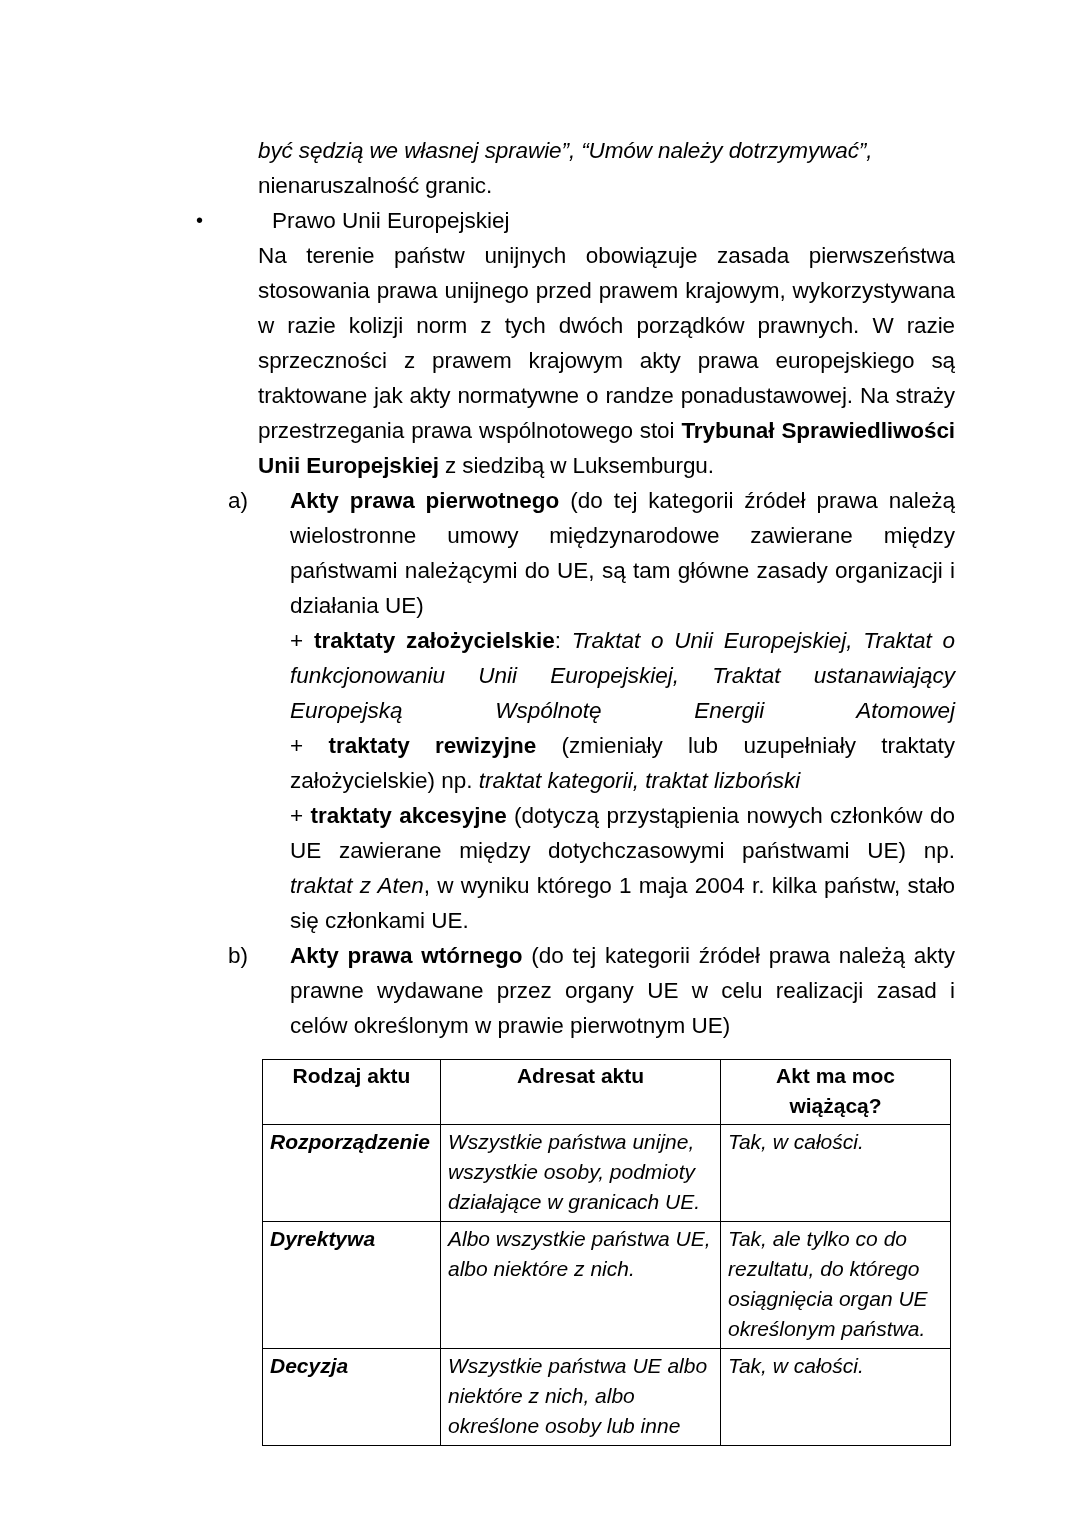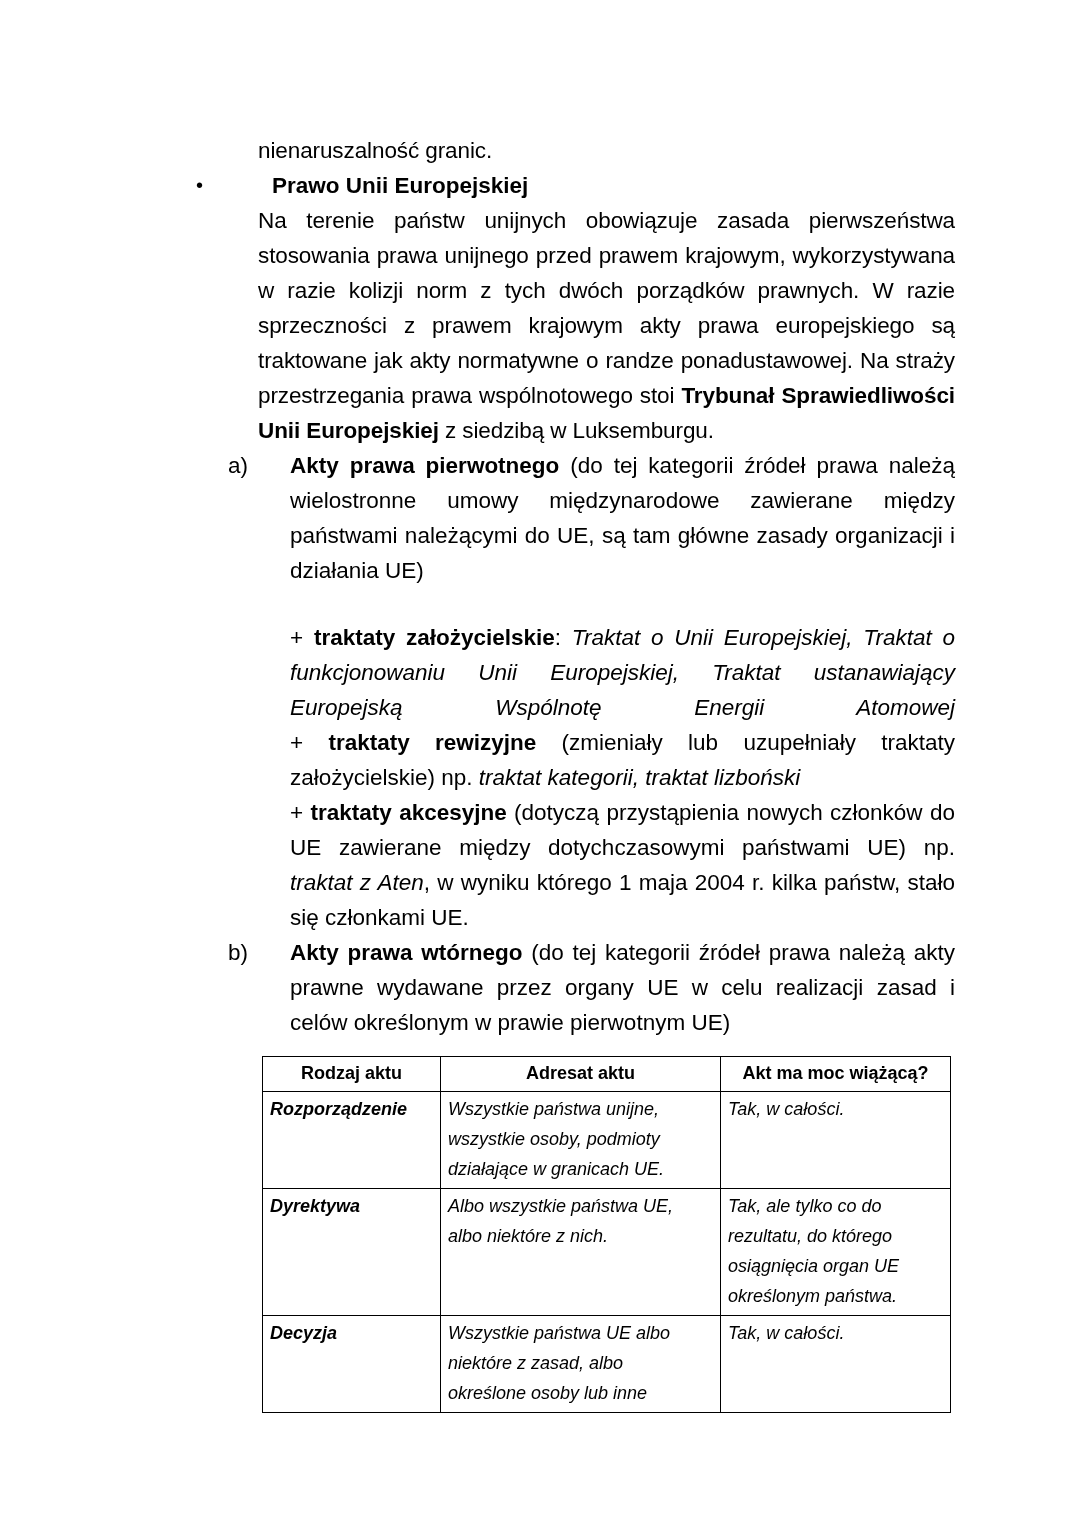--- a/index.html
+++ b/index.html
@@ -52,21 +52,21 @@
     line-height: 35px;
   }
   .bullet-dot {
     position: absolute;
     left: -62px;
     top: 0;
     font-size: 20px;
     line-height: 35px;
   }
   .bullet-label {
-    font-weight: bold;
+    font-weight: normal;
     margin-left: 14px;
   }
 
   
   .alpha-item {
     position: relative;
     padding-left: 32px;
     margin: 0;
     font-size: 22.5px;
     line-height: 35px;
@@ -87,32 +87,32 @@
   
   .plus-para {
     margin: 0;
     padding-left: 32px;
     font-size: 22.5px;
     line-height: 35px;
     text-align: justify;
     text-justify: inter-word;
     text-align-last: left;
   }
-  .plus-para.just-full { text-align-last: justify; margin-top: 32px; }
+  .plus-para.just-full { text-align-last: justify; }
 
   
   .tbl-wrap {
     margin-top: 16px;
     padding-left: 4px;
   }
   table.acts {
     border-collapse: collapse;
     table-layout: fixed;
     width: 688px;
-    font-size: 18px;
+    font-size: 21px;
     line-height: 30px;
   }
   table.acts td, table.acts th {
     border: 1.6px solid #000000;
     vertical-align: top;
     padding: 2px 7px 4px 7px;
   }
   table.acts th {
     text-align: center;
     font-weight: bold;
@@ -128,20 +128,21 @@
   .col-bind  { width: 230px; }
 
   .cell-line { display: block; white-space: nowrap; font-style: italic; }
 </style>
 </head>
 <body>
 
 <div class="page">
   <div class="content">
 
+    <p class="para last-line-left"><span class="ital">być sędzią we własnej sprawie”, “Umów należy dotrzymywać”,</span></p>
     <p class="para last-line-left">nienaruszalność granic.</p>
 
     <p class="bullet-row">
       <span class="bullet-dot">•</span>
       <span class="bullet-label">Prawo Unii Europejskiej</span>
     </p>
 
     <p class="para last-line-left"><span>Na terenie państw unijnych obowiązuje zasada pierwszeństwa stosowania prawa unijnego przed prawem krajowym, wykorzystywana w razie kolizji norm z tych dwóch porządków prawnych. W razie sprzeczności z prawem krajowym akty prawa europejskiego są traktowane jak akty normatywne o randze ponadustawowej. Na straży przestrzegania prawa wspólnotowego stoi </span><span class="bld">Trybunał Sprawiedliwości Unii Europejskiej</span><span> z siedzibą w Luksemburgu.</span></p>
 
     <p class="alpha-item">
@@ -195,21 +196,21 @@
               <span class="cell-line">Tak, ale tylko co do</span>
               <span class="cell-line">rezultatu, do którego</span>
               <span class="cell-line">osiągnięcia organ UE</span>
               <span class="cell-line">określonym państwa.</span>
             </td>
           </tr>
           <tr>
             <td class="kind">Decyzja</td>
             <td>
               <span class="cell-line">Wszystkie państwa UE albo</span>
-              <span class="cell-line">niektóre z zasad, albo</span>
+              <span class="cell-line">niektóre z nich, albo</span>
               <span class="cell-line">określone osoby lub inne</span>
             </td>
             <td>
               <span class="cell-line">Tak, w całości.</span>
             </td>
           </tr>
         </tbody>
       </table>
     </div>
 

